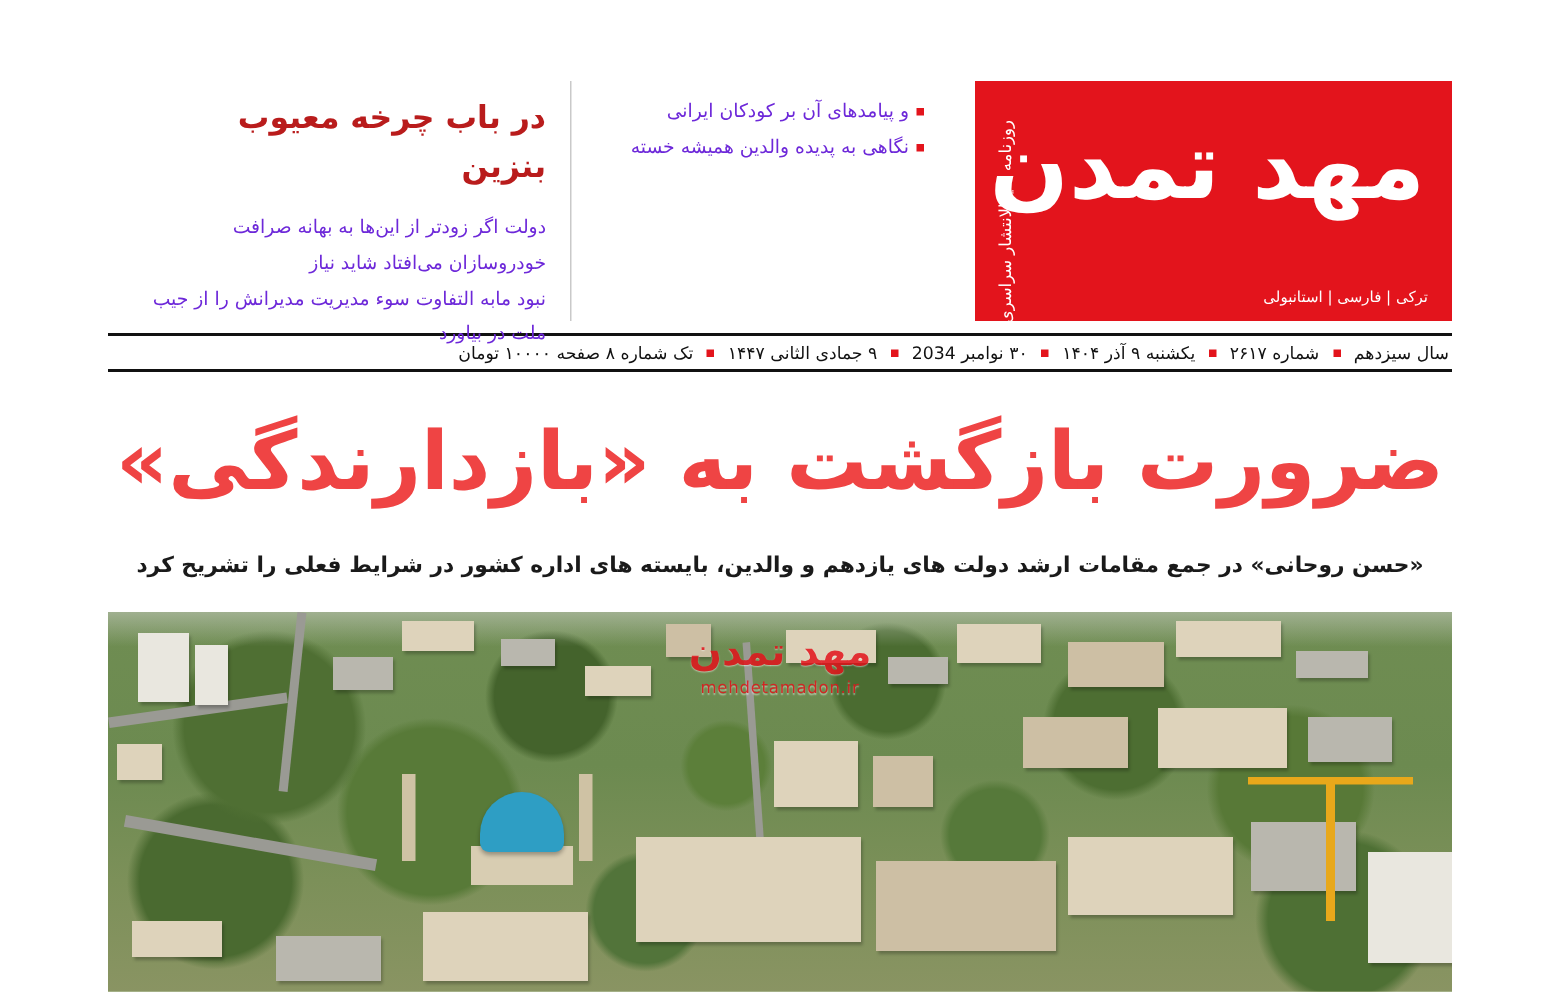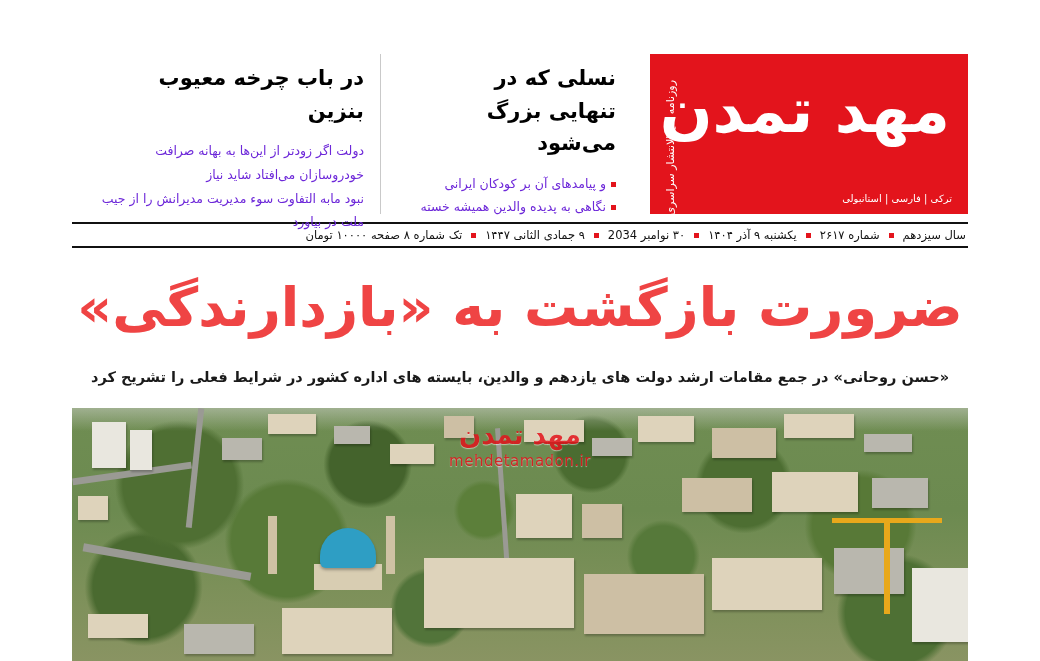--- a/index.html
+++ b/index.html
@@ -90,21 +90,21 @@
     width: 45%;
     border-left: 1px solid #c9c9c9;
   }
   .teaser.right {
     width: 55%;
   }
   .teaser-title {
     font-size: 21px;
     font-weight: bold;
     line-height: 1.55;
-    color: #000000;
+    color: #b91c1c;
     margin-bottom: 12px;
     margin-left: 28px;
   }
   .teaser-line {
     font-size: 12.5px;
     line-height: 1.9;
     color: #6d28d9;
   }
   .teaser-line .bullet {
     display: inline-block;
@@ -246,21 +246,21 @@
   }
   .watermark-fa {
     color: #e3141c;
     font-size: 26px;
     font-weight: bold;
     line-height: 1;
     text-shadow: 0 1px 1px rgba(255,255,255,0.6);
   }
   .watermark-en {
     color: #e3141c;
-    font-size: 15px;
+    font-size: 11px;
     letter-spacing: 0.5px;
     margin-top: 4px;
     text-shadow: 0 1px 1px rgba(255,255,255,0.6);
   }
 </style>
 </head>
 <body>
 
 <div class="page">
 
@@ -268,21 +268,20 @@
 
     <div class="logo-box">
       <div class="logo-title">مهد تمدن</div>
       <div class="logo-vert">روزنامه کثیرالانتشار سراسری</div>
       <div class="logo-sub">ترکی | فارسی | استانبولی</div>
     </div>
 
     <div class="top-teasers">
 
       <div class="teaser left">
-        <div class="teaser-title">نسلی که در تنهایی بزرگ می‌شود</div>
         <div class="teaser-line">
           <span class="bullet"></span><span>و پیامدهای آن بر کودکان ایرانی</span>
         </div>
         <div class="teaser-line">
           <span class="bullet"></span><span>نگاهی به پدیده والدین همیشه خسته</span>
         </div>
       </div>
 
       <div class="teaser right">
         <div class="teaser-title">در باب چرخه معیوب بنزین</div>

